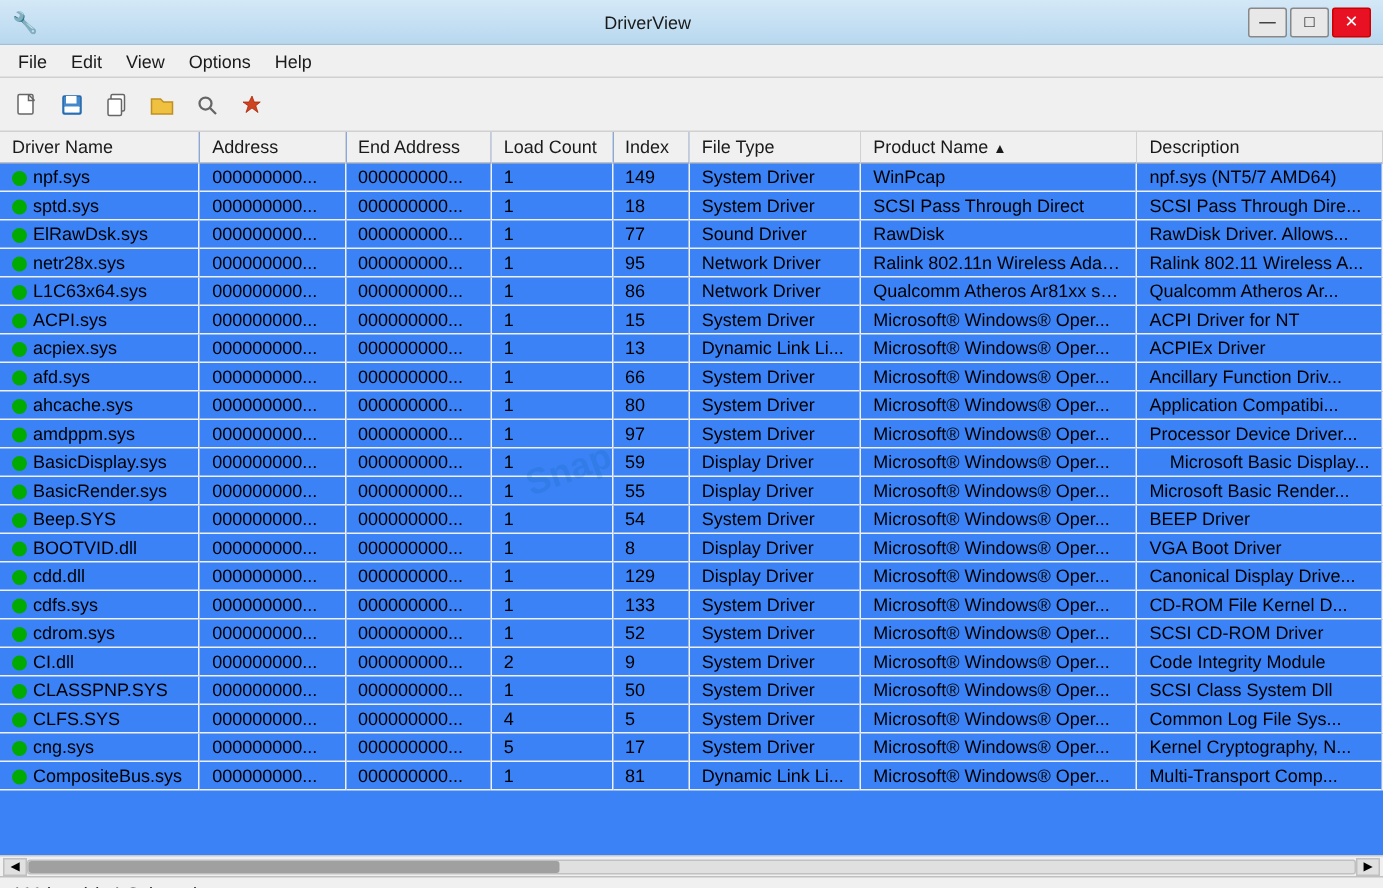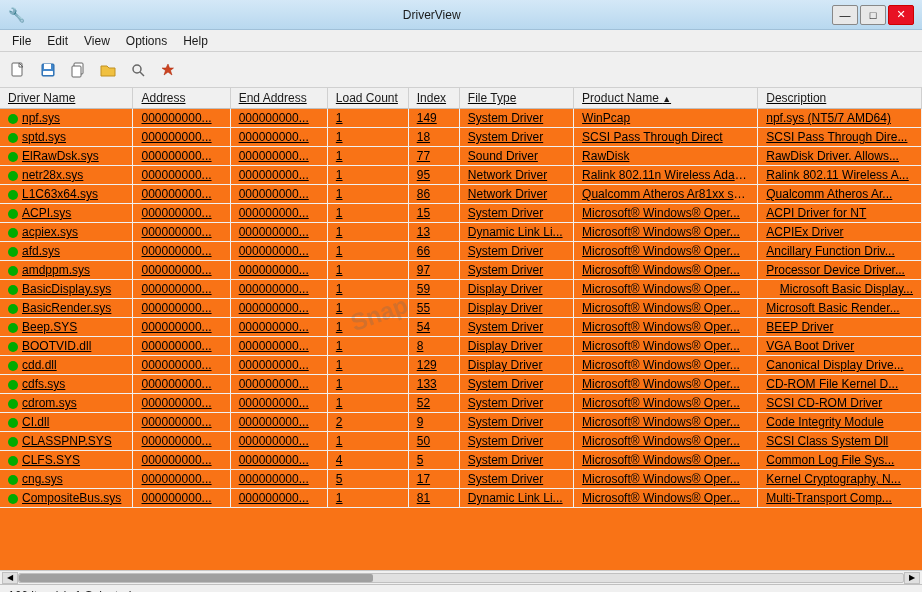--- a/index.html
+++ b/index.html
@@ -54,26 +54,25 @@
       gap: 2px;
     }
     .toolbar-btn {
       width: 28px; height: 28px; border: 1px solid transparent; border-radius: 2px;
       display: flex; align-items: center; justify-content: center;
       cursor: pointer; font-size: 14px; background: transparent;
     }
 
     
     .main-content {
-      background: #f97316;
+      background: #3b82f6;
       height: calc(592px - 30px - 22px - 36px - 22px);
       overflow: hidden;
       display: flex;
       flex-direction: column;
-      text-decoration: underline;
     }
 
     
     .table-container {
       overflow: auto;
       flex: 1;
     }
     table {
       width: 100%;
       border-collapse: collapse;
@@ -335,20 +334,32 @@
       <td>000000000...</td>
       <td>000000000...</td>
       <td>1</td>
       <td>66</td>
       <td>System Driver</td>
       <td style="max-width:180px;overflow:hidden;text-overflow:ellipsis;">Microsoft® Windows® Oper...</td>
       <td style="max-width:160px;overflow:hidden;text-overflow:ellipsis;">Ancillary Function Driv...</td>
     </tr>
             <tr>
       <td>
+        <span style="display:inline-block;width:10px;height:10px;border-radius:50%;background:#00aa00;margin-right:4px;vertical-align:middle;"></span>ahcache.sys
+      </td>
+      <td>000000000...</td>
+      <td>000000000...</td>
+      <td>1</td>
+      <td>80</td>
+      <td>System Driver</td>
+      <td style="max-width:180px;overflow:hidden;text-overflow:ellipsis;">Microsoft® Windows® Oper...</td>
+      <td style="max-width:160px;overflow:hidden;text-overflow:ellipsis;">Application Compatibi...</td>
+    </tr>
+            <tr>
+      <td>
         <span style="display:inline-block;width:10px;height:10px;border-radius:50%;background:#00aa00;margin-right:4px;vertical-align:middle;"></span>amdppm.sys
       </td>
       <td>000000000...</td>
       <td>000000000...</td>
       <td>1</td>
       <td>97</td>
       <td>System Driver</td>
       <td style="max-width:180px;overflow:hidden;text-overflow:ellipsis;">Microsoft® Windows® Oper...</td>
       <td style="max-width:160px;overflow:hidden;text-overflow:ellipsis;">Processor Device Driver...</td>
     </tr>

